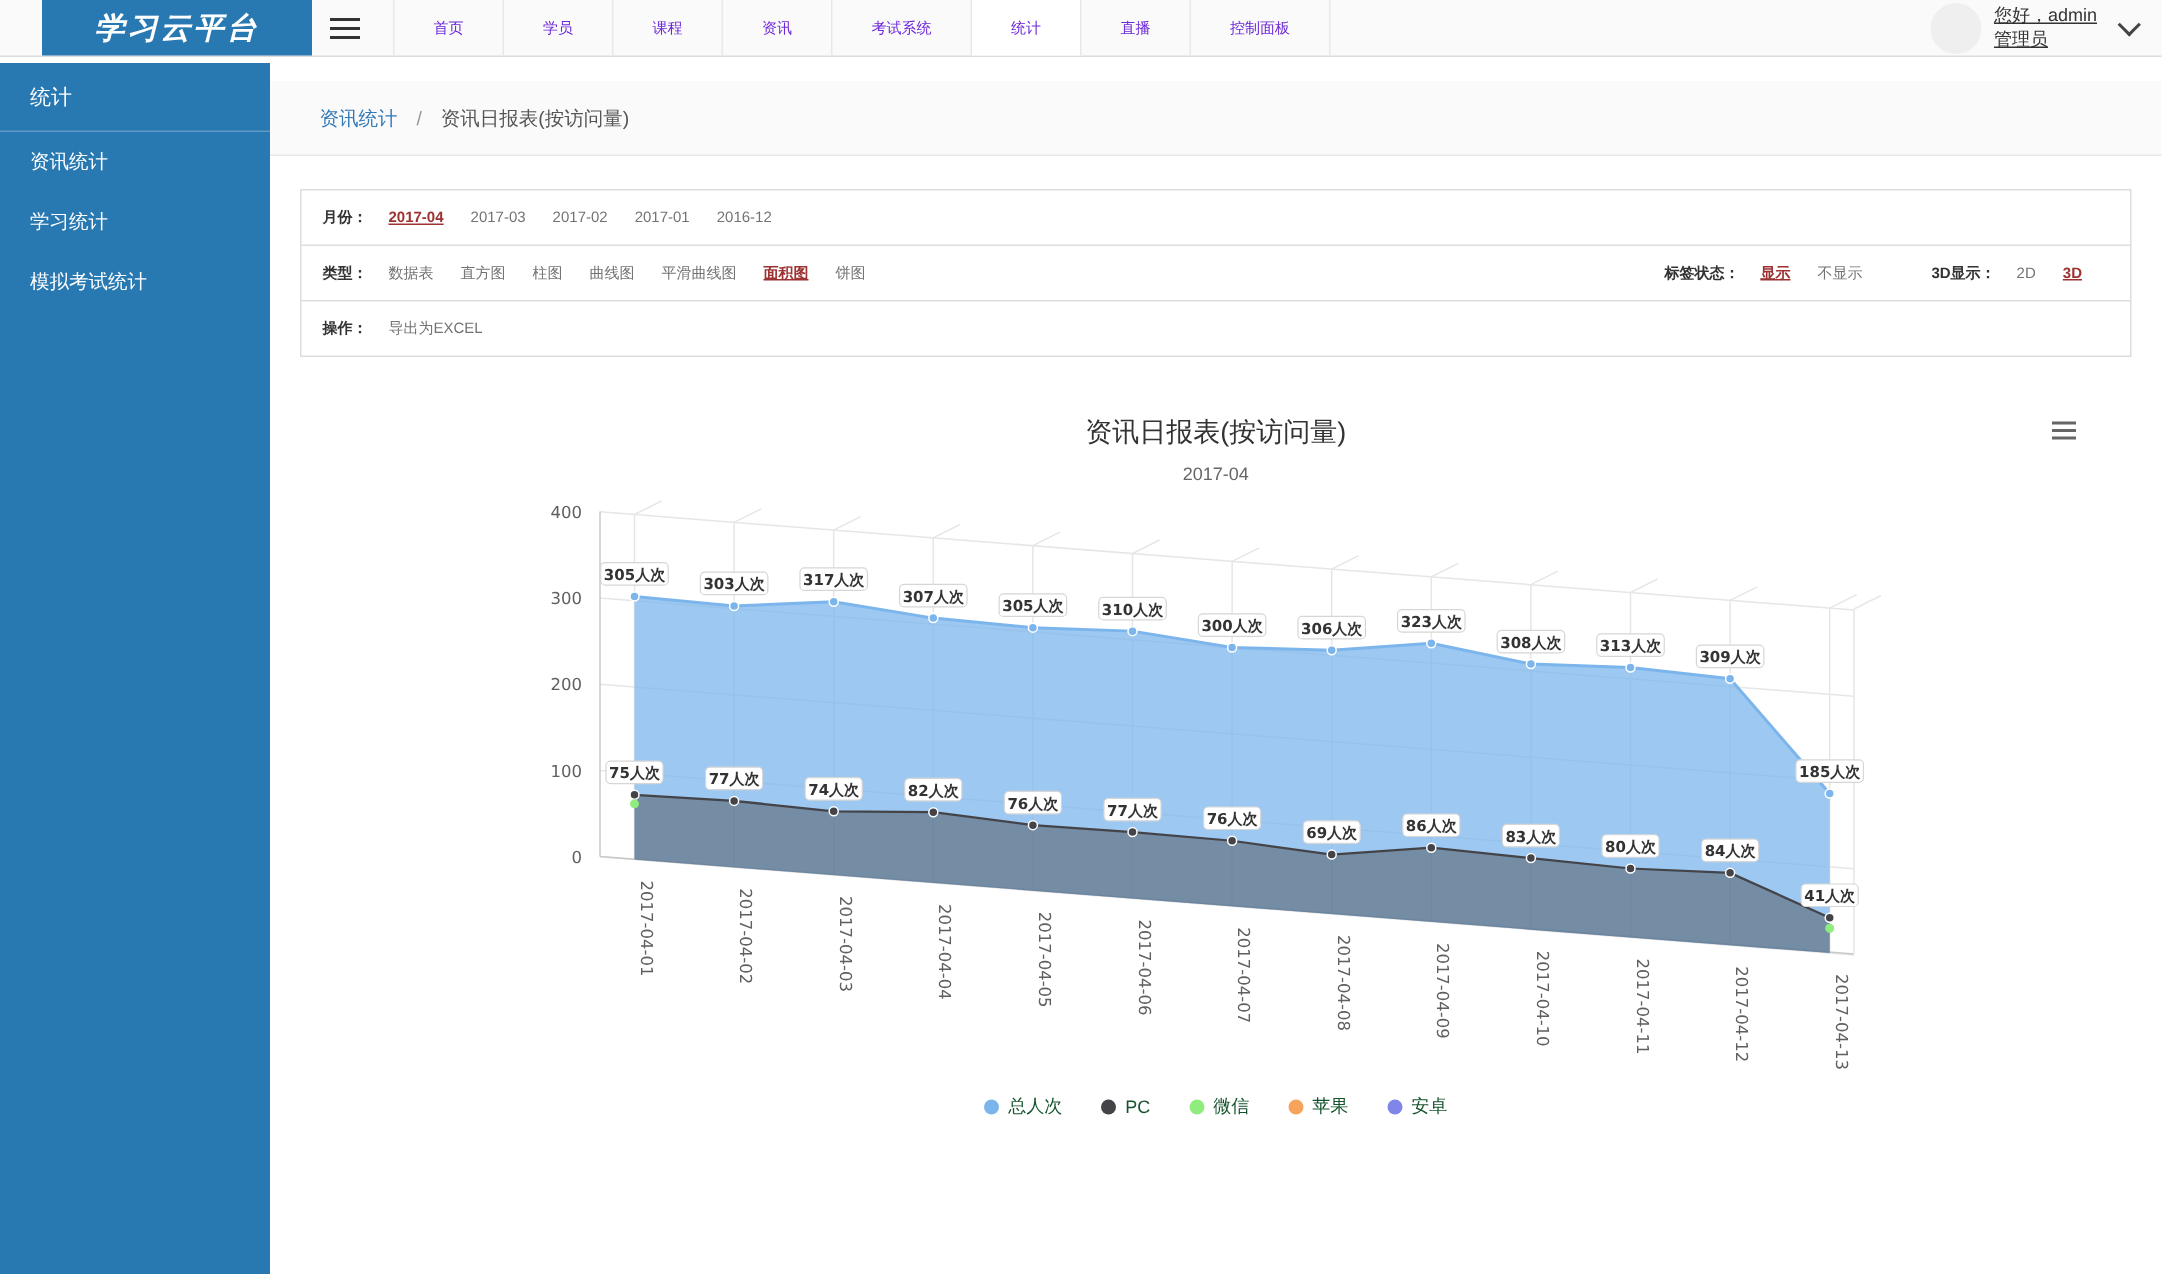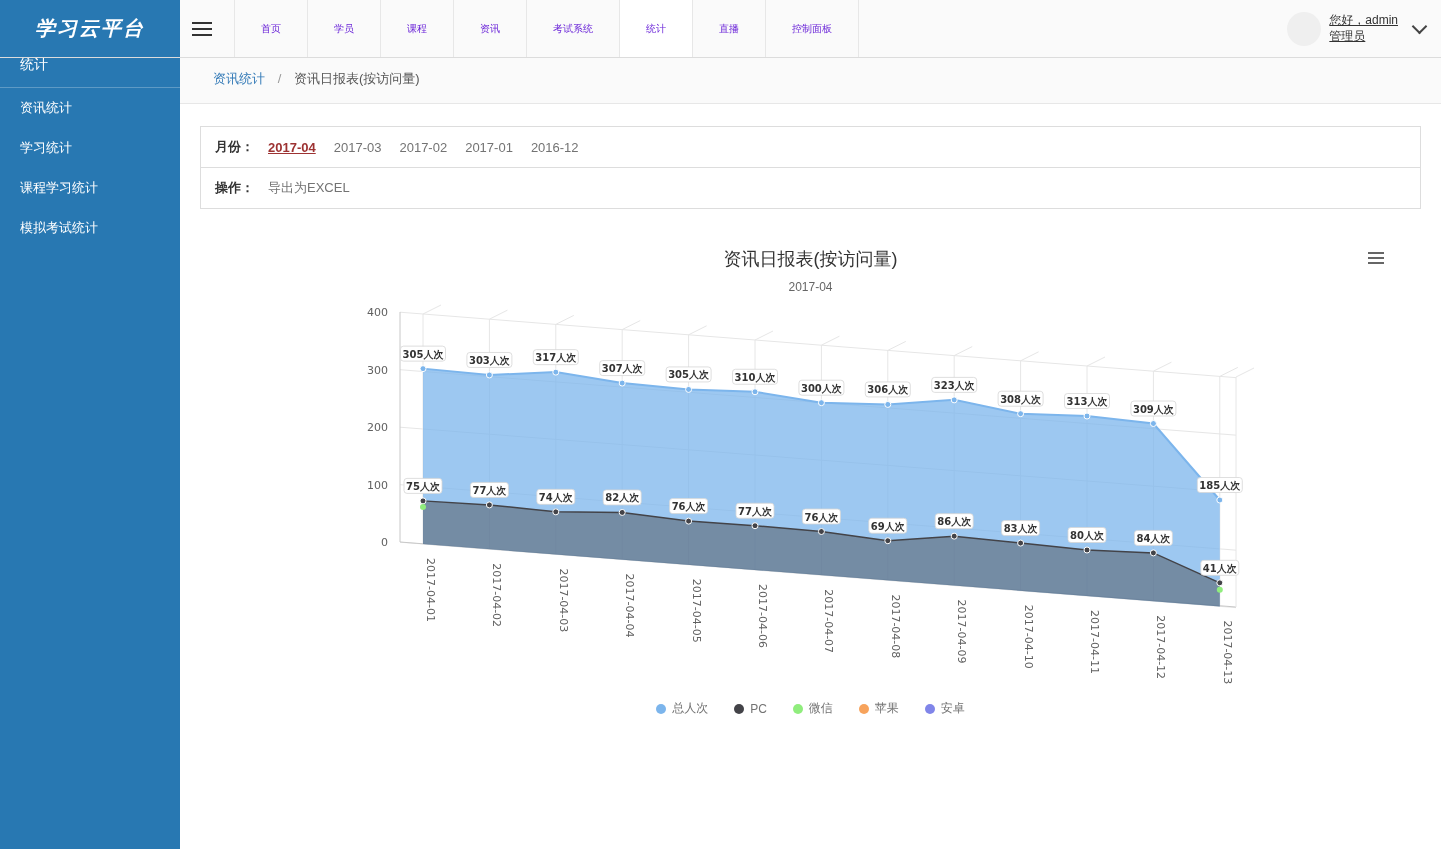--- a/index.html
+++ b/index.html
@@ -1,21 +1,21 @@
 <!DOCTYPE html>
 <html><head>
 <meta charset="utf-8">
 <style>
   * { box-sizing: border-box; }
   body { margin:0; font-family:"Liberation Sans",sans-serif; background:#fff; color:#333; }
   a { cursor:pointer; }
 
   
-  .topbar { position:fixed; top:0; left:0; right:0; height:58px; background:#fafafa;
-            border-bottom:1px solid #dcdcdc; display:flex; align-items:stretch; z-index:20; }
+  .topbar { position:fixed; top:0; left:0; right:0; height:38px; background:#fafafa;
+            border-bottom:1px solid #dcdcdc; display:flex; align-items:stretch; z-index:20;padding-left:28px; }
   .logo { width:180px; background:#2878b2; color:#fff; font-size:20px; font-weight:bold;
           font-style:italic; letter-spacing:2px; display:flex; align-items:center; justify-content:center; }
   .menu-toggle { width:44px; display:flex; align-items:center; justify-content:center; cursor:pointer; }
   .hamburger { position:relative; width:20px; height:2px; background:#333; }
   .hamburger::before, .hamburger::after { content:""; position:absolute; left:0; width:20px; height:2px; background:#333; }
   .hamburger::before { top:-6px; } .hamburger::after { top:6px; }
   .topnav { display:flex; border-left:1px solid #e7e7e7; margin-left:10px; }
   .tab { display:flex; align-items:center; padding:0 26px; font-size:10px; color:#6d28d9;
          text-decoration:none; border-right:1px solid #e7e7e7; }
   .tab.active { background:#fff; }
@@ -31,40 +31,40 @@
   .side-item { padding:11px 20px; font-size:13px; cursor:pointer; }
 
   
   .main { margin-left:180px; padding-top:42px;margin-top:12px; }
   .breadcrumb { background:#fafafa; border-bottom:1px solid #e7e7e7; padding:16px 20px 15px 33px; font-size:13px; }
   .breadcrumb a { color:#337ab7; text-decoration:none; }
   .breadcrumb .sep { color:#999; margin:0 9px; }
   .breadcrumb .cur { color:#555; }
 
   .filter-card { margin:22px 20px 20px; border:1px solid #ddd; background:#fff; }
-  .frow { display:flex; align-items:center; padding:11px 14px; border-bottom:1px solid #ddd; font-size:13px; }
+  .frow { display:flex; align-items:center; padding:11px 14px; border-bottom:1px solid #ddd; font-size:10px; }
   .frow:last-child { border-bottom:none; }
   .flabel { font-weight:bold; margin-right:14px; color:#333; white-space:nowrap; }
   .flink { color:#737373; text-decoration:none; margin-right:18px; white-space:nowrap; }
   .flink.active { color:#9d3232; font-weight:bold; text-decoration:underline; }
   .frow-right { margin-left:auto; display:flex; align-items:center; }
   .frow-right .flabel { margin-left:28px; }
 
   
   .chart-block { position:relative; padding-top:18px; }
   .chart-title { text-align:center; font-size:18px; color:#333; }
   .chart-subtitle { text-align:center; font-size:12px; color:#666; margin-top:9px; }
   .chart-menu { position:absolute; top:18px; right:52px; width:26px; height:22px;
                 display:flex; align-items:center; justify-content:center; cursor:pointer; }
   .chart-menu-icon { position:relative; width:16px; height:2px; background:#666; }
   .chart-menu-icon::before, .chart-menu-icon::after { content:""; position:absolute; left:0; width:16px; height:2px; background:#666; }
   .chart-menu-icon::before { top:-5px; } .chart-menu-icon::after { top:5px; }
   #chart-svg { display:block; margin-top:2px; }
   #chart-svg text { font-family:"DejaVu Sans",sans-serif; }
-  .legend { display:flex; justify-content:center; gap:26px; font-size:12px; color:#737373; padding:2px 0 34px; }
+  .legend { display:flex; justify-content:center; gap:26px; font-size:12px; color:#14532d; padding:2px 0 34px; }
   .legend-item { display:flex; align-items:center; gap:6px; cursor:pointer; }
   .legend-dot { width:10px; height:10px; border-radius:50%; display:inline-block; }
 </style>
 </head>
 <body>
 
 <div class="topbar">
   <div class="logo">学习云平台</div>
   <div class="menu-toggle">
     <span class="hamburger"></span>
@@ -86,40 +86,57 @@
       <div>管理员</div>
     </div>
     <div class="chevron"></div>
   </div>
 </div>
 
 <div class="sidebar">
   <div class="sidebar-title">统计</div>
   <div class="side-item">资讯统计</div>
   <div class="side-item">学习统计</div>
-  <div class="side-item">课程学习统计</div>
   <div class="side-item">模拟考试统计</div>
 </div>
 
 <div class="main">
 
   <div class="breadcrumb">
     <a>资讯统计</a>
     <span class="sep">/</span>
     <span class="cur">资讯日报表(按访问量)</span>
   </div>
 
   <div class="filter-card">
     <div class="frow">
       <span class="flabel">月份：</span>
       <a class="flink active">2017-04</a>
       <a class="flink">2017-03</a>
       <a class="flink">2017-02</a>
       <a class="flink">2017-01</a>
       <a class="flink">2016-12</a>
+    </div>
+    <div class="frow">
+      <span class="flabel">类型：</span>
+      <a class="flink">数据表</a>
+      <a class="flink">直方图</a>
+      <a class="flink">柱图</a>
+      <a class="flink">曲线图</a>
+      <a class="flink">平滑曲线图</a>
+      <a class="flink active">面积图</a>
+      <a class="flink">饼图</a>
+      <div class="frow-right">
+        <span class="flabel">标签状态：</span>
+        <a class="flink active">显示</a>
+        <a class="flink">不显示</a>
+        <span class="flabel">3D显示：</span>
+        <a class="flink">2D</a>
+        <a class="flink active">3D</a>
+      </div>
     </div>
     <div class="frow">
       <span class="flabel">操作：</span>
       <a class="flink">导出为EXCEL</a>
     </div>
   </div>
 
   <div class="chart-block">
     <div class="chart-title">资讯日报表(按访问量)</div>
     <div class="chart-subtitle">2017-04</div>

